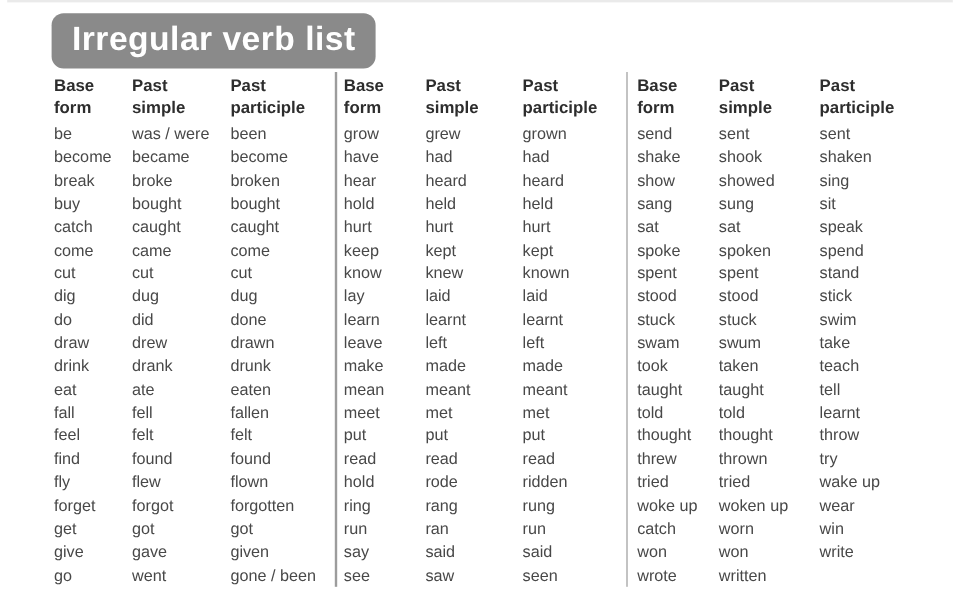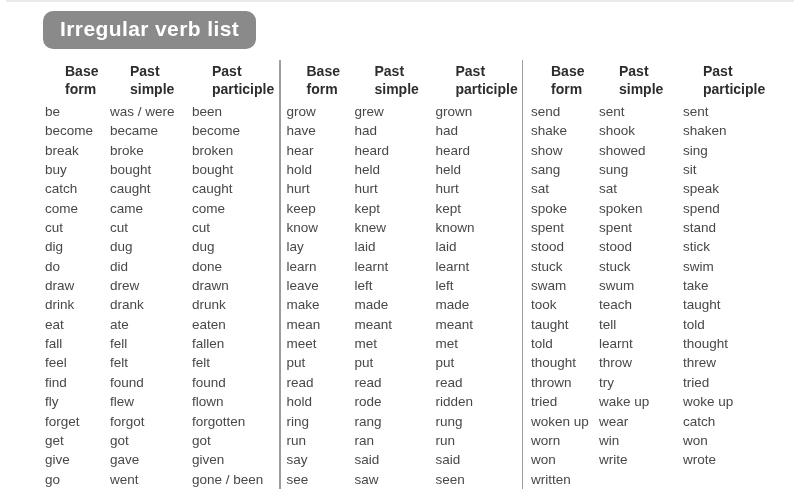--- a/index.html
+++ b/index.html
@@ -10,21 +10,21 @@
     position:relative;
     overflow:hidden;
   }
   .page-rule {
     position:absolute; top:0; left:6px; right:6px; height:2px;
     background:#eaeaea;
   }
   .title-pill {
     position:absolute; left:43px; top:11px;
     background:#8a8a8a; color:#ffffff;
-    font-size:21px; font-weight:bold; letter-spacing:0.4px;
+    font-size:28px; font-weight:bold; letter-spacing:0.4px;
     padding:6px 17px 8px 17px;
     border-radius:10px;
     white-space:nowrap;
   }
   .table-wrap {
     position:absolute; left:45px; top:60px;
     display:flex; align-items:stretch;
   }
   .group {
     display:grid;
@@ -35,21 +35,21 @@
   .g1 { grid-template-columns:65px 82px 86px; }
   .g2 { grid-template-columns:68px 81px 85px; }
   .g3 { grid-template-columns:68px 84px 116px; }
   .divider {
     width:1.5px; background:#9c9c9c;
   }
   .d1 { margin-left:1px; margin-right:6px; }
   .d2 { margin-left:1px; margin-right:8px; }
   .hcell {
     font-weight:bold; font-size:14px; line-height:17.5px;
-    color:#2d2d2d; padding-top:3px; white-space:nowrap;margin-left:20px;
+    color:#2d2d2d; padding-top:3px; white-space:nowrap;
   }
   .cell {
     font-size:13.5px; line-height:19.35px;
     color:#484848; white-space:nowrap;
     overflow:visible;
   }
 </style>
 </head>
 <body>
 
@@ -250,20 +250,21 @@
       <div class="cell c1">stood</div>
       <div class="cell c2">stood</div>
       <div class="cell c0">stick</div>
       <div class="cell c1">stuck</div>
       <div class="cell c2">stuck</div>
       <div class="cell c0">swim</div>
       <div class="cell c1">swam</div>
       <div class="cell c2">swum</div>
       <div class="cell c0">take</div>
       <div class="cell c1">took</div>
+      <div class="cell c2">taken</div>
       <div class="cell c0">teach</div>
       <div class="cell c1">taught</div>
       <div class="cell c2">taught</div>
       <div class="cell c0">tell</div>
       <div class="cell c1">told</div>
       <div class="cell c2">told</div>
       <div class="cell c0">learnt</div>
       <div class="cell c1">thought</div>
       <div class="cell c2">thought</div>
       <div class="cell c0">throw</div>

